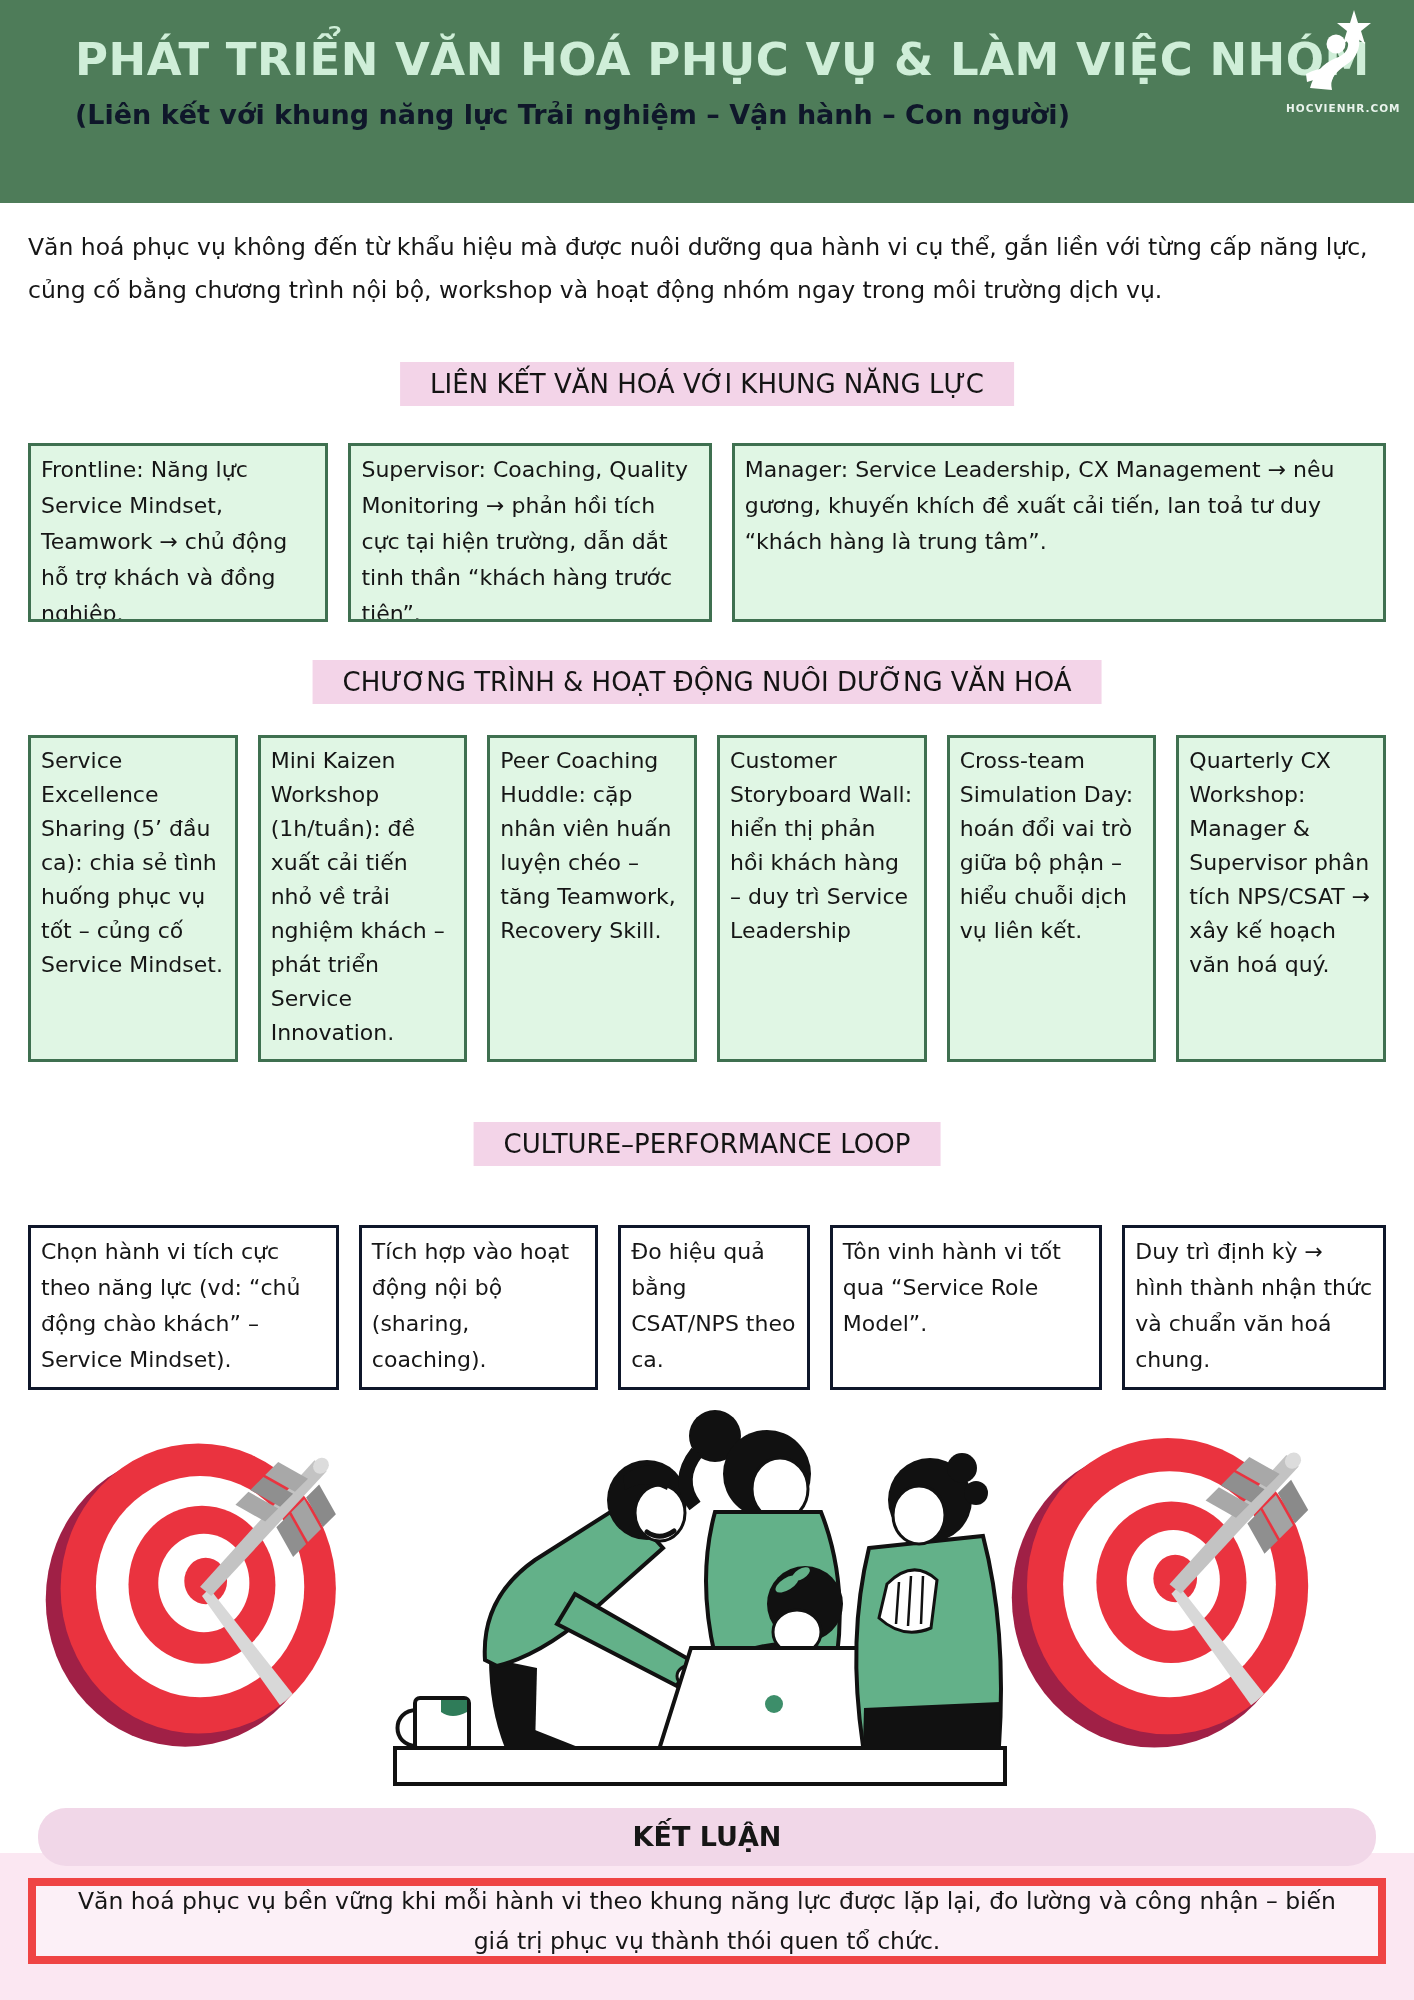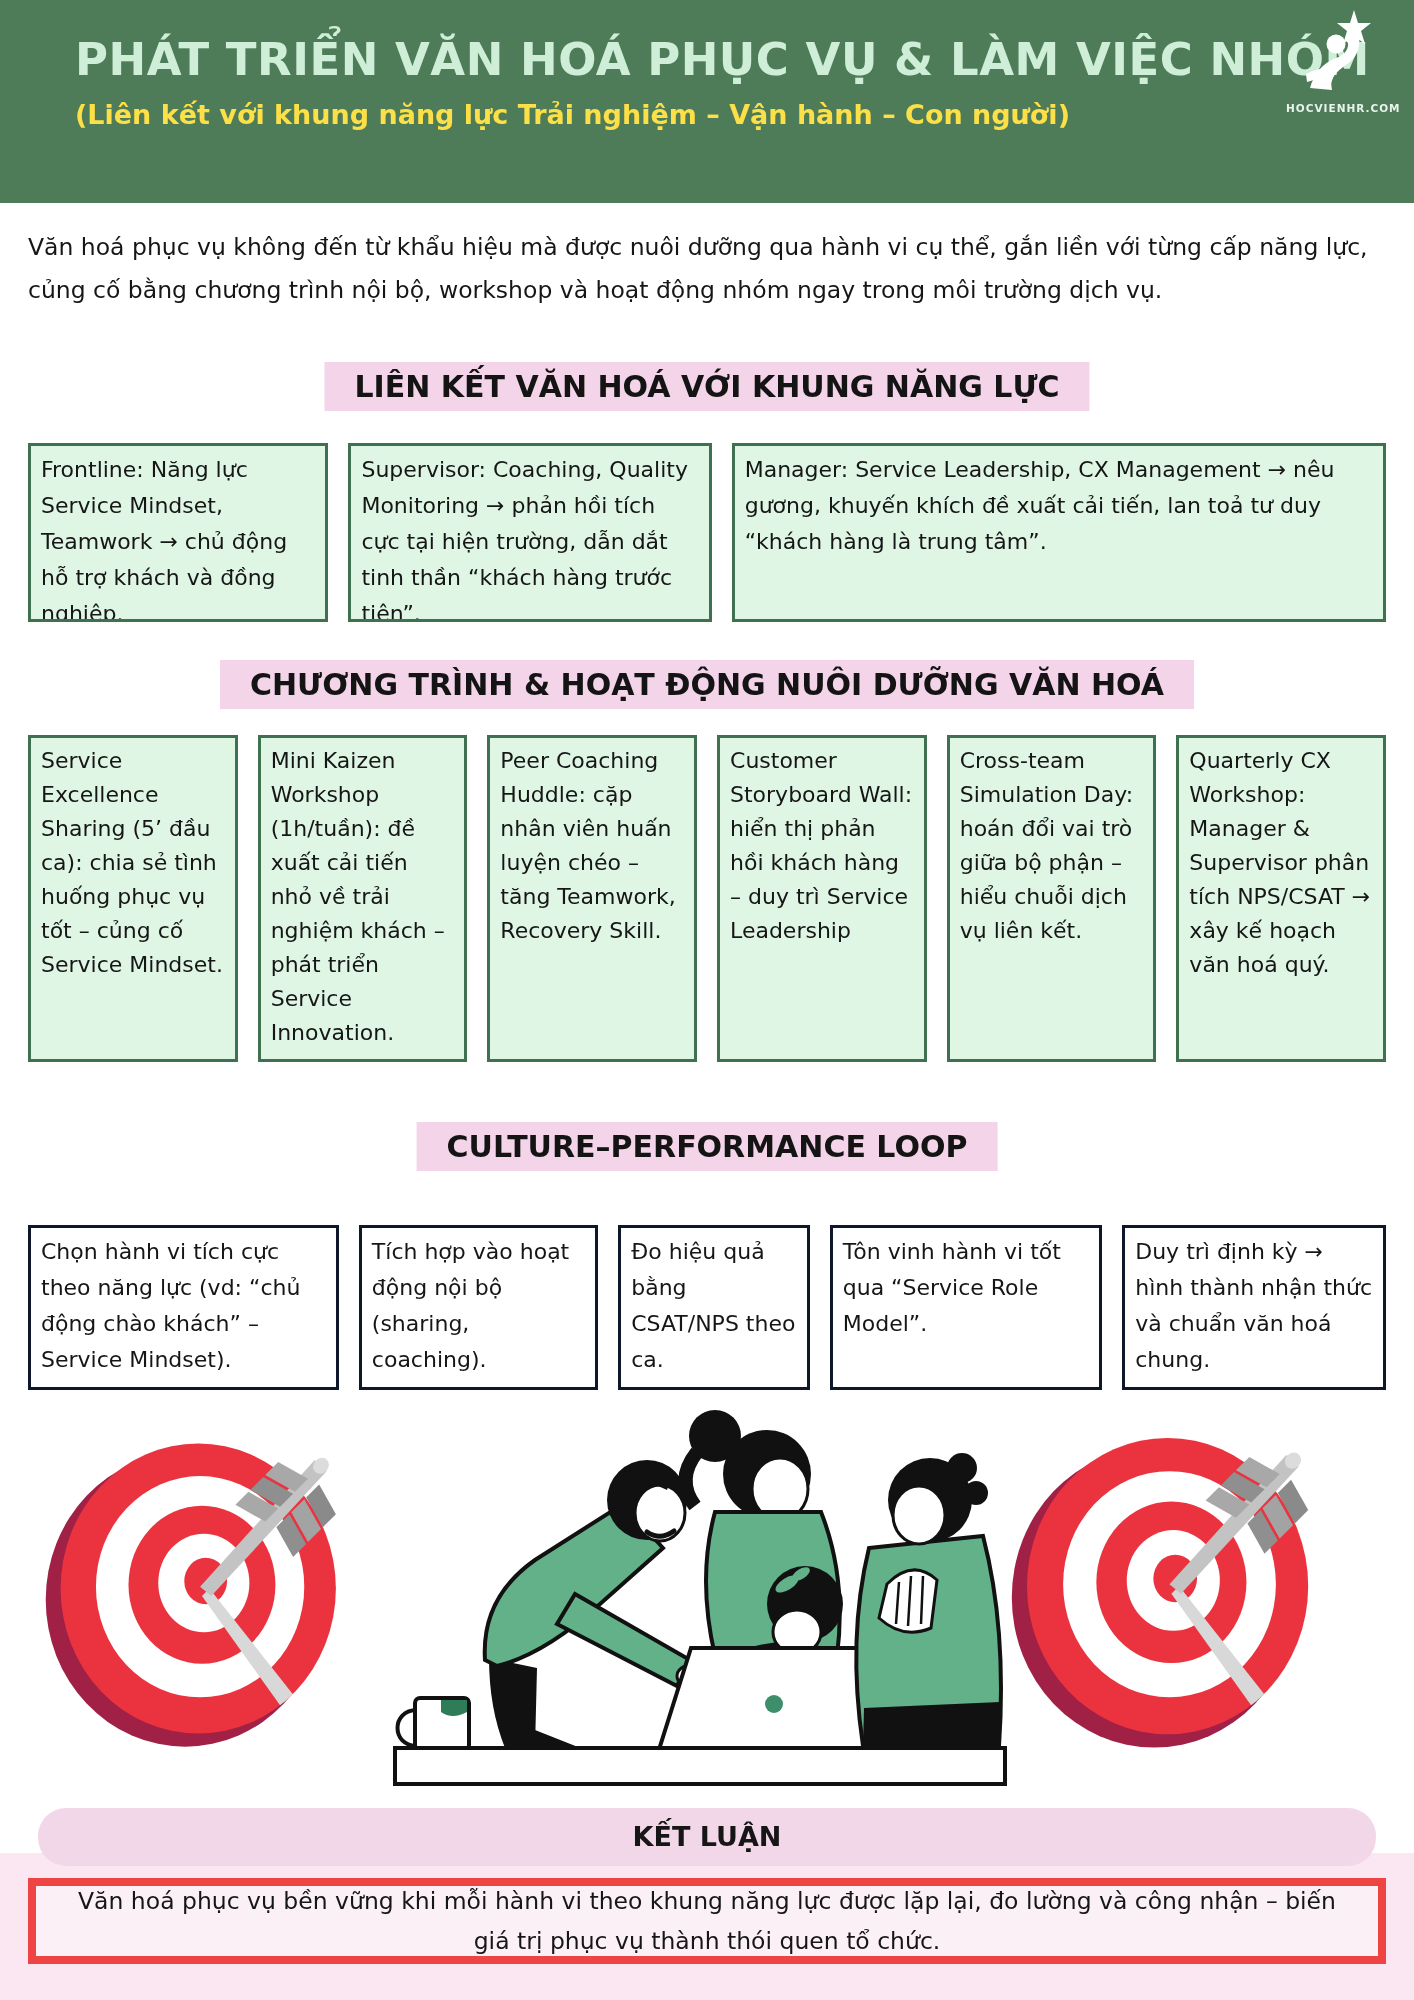--- a/index.html
+++ b/index.html
@@ -3,28 +3,28 @@
 <meta charset="utf-8">
 <style>
   html,body{margin:0;padding:0;background:#888;}
   .page{
     position:relative;width:1414px;height:2000px;background:#ffffff;overflow:hidden;
     font-family:"DejaVu Sans","Liberation Sans",sans-serif;color:#161616;margin:0 auto;
   }
   
   .header{position:absolute;top:0;left:0;width:1414px;height:203px;background:#4e7c59;box-sizing:border-box;padding:34px 0 0 75px;}
   .title{font-size:45px;font-weight:bold;color:#cfeed8;letter-spacing:.5px;line-height:1.15;}
-  .subtitle{font-size:27px;font-weight:bold;color:#fde047;margin-top:13px;}
+  .subtitle{font-size:27px;font-weight:bold;color:#0f172a;margin-top:13px;}
   .logo{position:absolute;top:8px;right:16px;width:112px;text-align:center;}
   .logo-text{font-size:10.5px;font-weight:bold;letter-spacing:1px;color:#e9f3ec;margin-top:2px;}
   
   .intro{position:absolute;top:226px;left:28px;width:1360px;font-size:23.5px;line-height:43px;}
   
   .banner{position:absolute;left:50%;transform:translateX(-50%);background:#f3d4e8;color:#141414;
-          font-weight:bold;font-size:30px;padding:7px 30px;white-space:nowrap;}
+          font-weight:normal;font-size:26px;padding:7px 30px;white-space:nowrap;}
   .banner1{top:362px;} .banner2{top:660px;} .banner3{top:1122px;}
   
   .row{position:absolute;left:28px;width:1358px;display:flex;gap:20px;box-sizing:border-box;}
   .row1{top:443px;height:179px;}
   .row2{top:735px;height:327px;}
   .row3{top:1225px;height:165px;}
   .card{box-sizing:border-box;padding:6px 10px;font-size:22px;line-height:36px;overflow:hidden;}
   .card-green{background:#e0f6e4;border:3px solid #3f7050;}
   .row2 .card{line-height:34px;padding:6px 10px;}
   .card-gray{background:#ffffff;border:3px solid #0f172a;}

